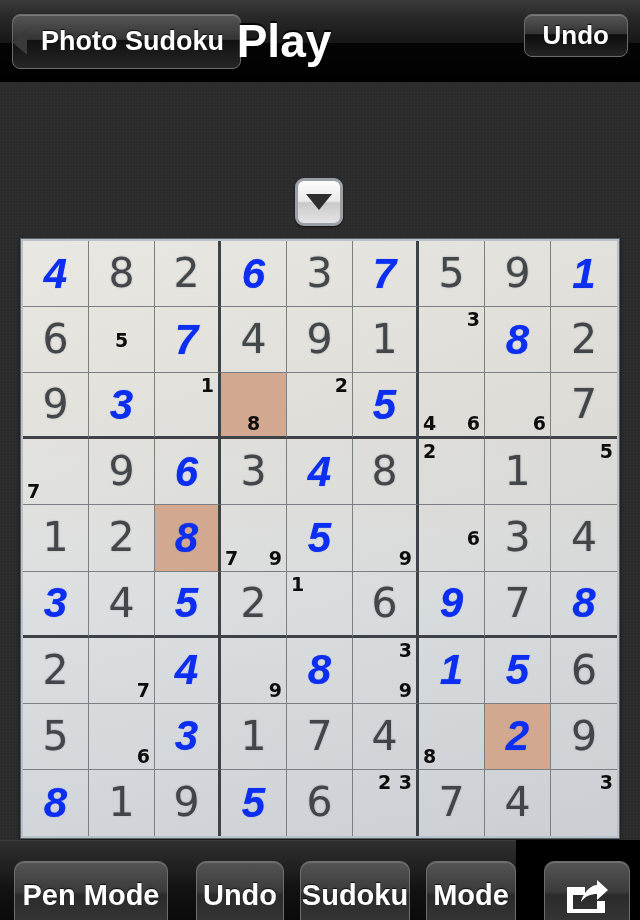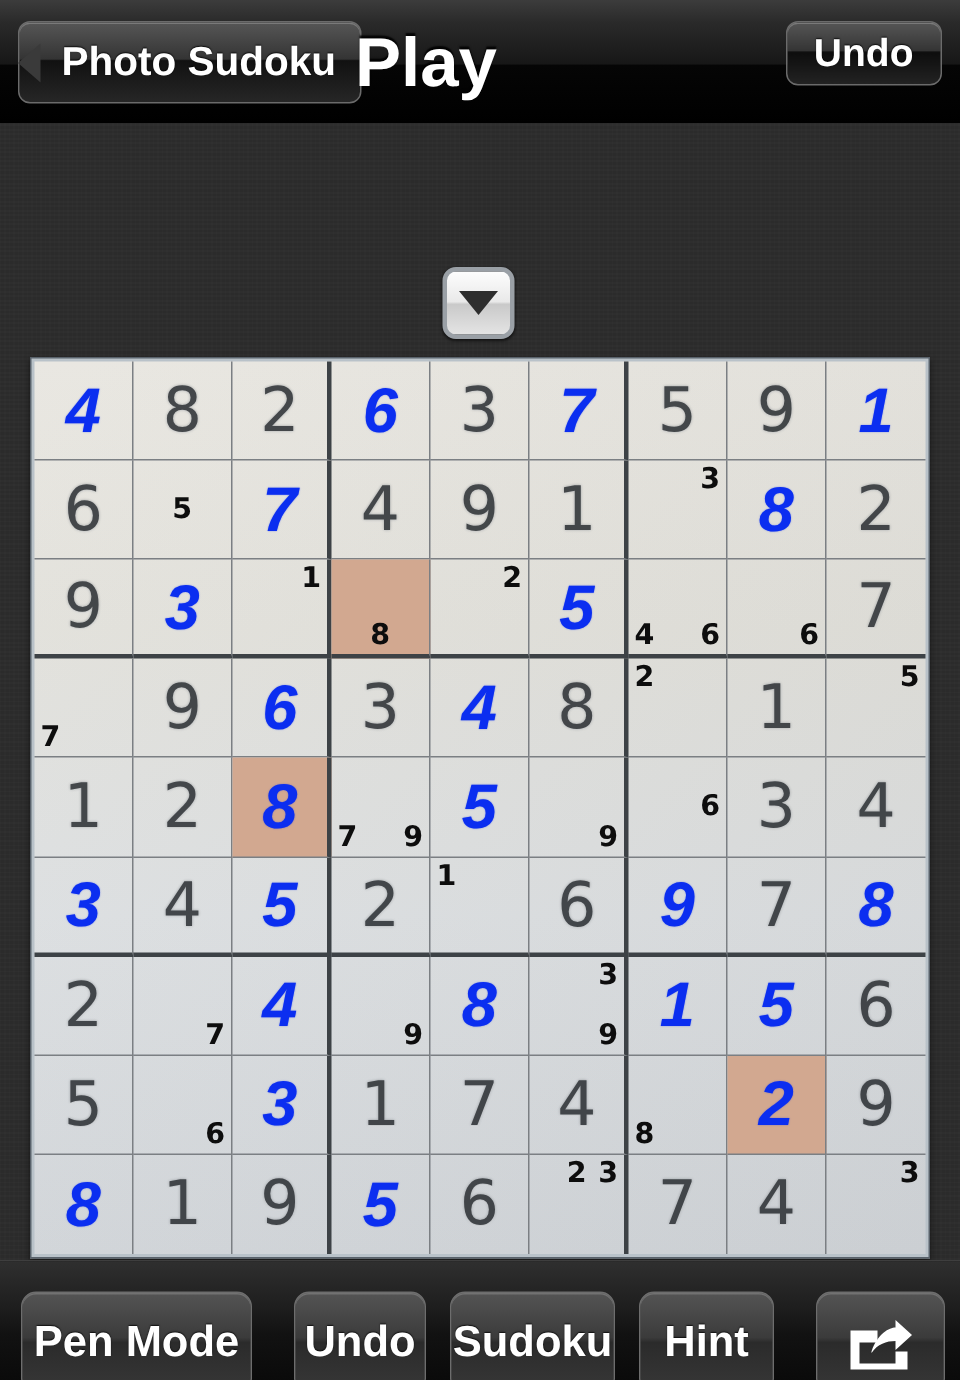--- a/index.html
+++ b/index.html
@@ -184,21 +184,21 @@
   .pm.mc { left: 50%;  top: 50%; transform: translate(-50%,-50%); }
   .pm.mr { right: 4px; top: 50%; transform: translateY(-50%); }
   .pm.bl { left: 4px;  bottom: 3px; }
   .pm.bc { left: 50%;  bottom: 3px; transform: translateX(-50%); }
   .pm.br { right: 4px; bottom: 3px; }
 
   
   .toolbar {
     position: absolute;
     left: 0; top: 840px;
-    width: 640px; height: 80px;
+    width: 516px; height: 80px;
     background: linear-gradient(to bottom, #2f2f2f 0%, #1d1d1d 40%, #121212 60%, #0a0a0a 100%);
     border-top: 1px solid #3e3e3e;
   }
   .tb-btn {
     position: absolute;
     top: 20px;
     height: 68px;
     display: flex;
     align-items: center;
     justify-content: center;
@@ -497,21 +497,21 @@
   <div class="tb-btn tb-pen">
     <span>Pen Mode</span>
   </div>
   <div class="tb-btn tb-hint">
     <span>Undo</span>
   </div>
   <div class="tb-btn tb-clear">
     <span>Sudoku</span>
   </div>
   <div class="tb-btn tb-grid">
-    <span>Hint</span>
+    <span>Mode</span>
   </div>
   <div class="tb-btn tb-share">
     <span class="share-icon">
       <svg width="44" height="40" viewBox="0 0 44 40">
         <path d="M2 12 H20 V20 H8 V34 H32 V26 H40 V38 H2 Z" fill="#ffffff"></path>
         <path d="M16 20 C20 8, 28 4, 32 4 L32 -1 L43 9 L32 19 L32 13 C26 13, 20 15, 16 21 Z" transform="translate(0,6)" fill="#ffffff"></path>
       </svg>
     </span>
   </div>
 </div>

